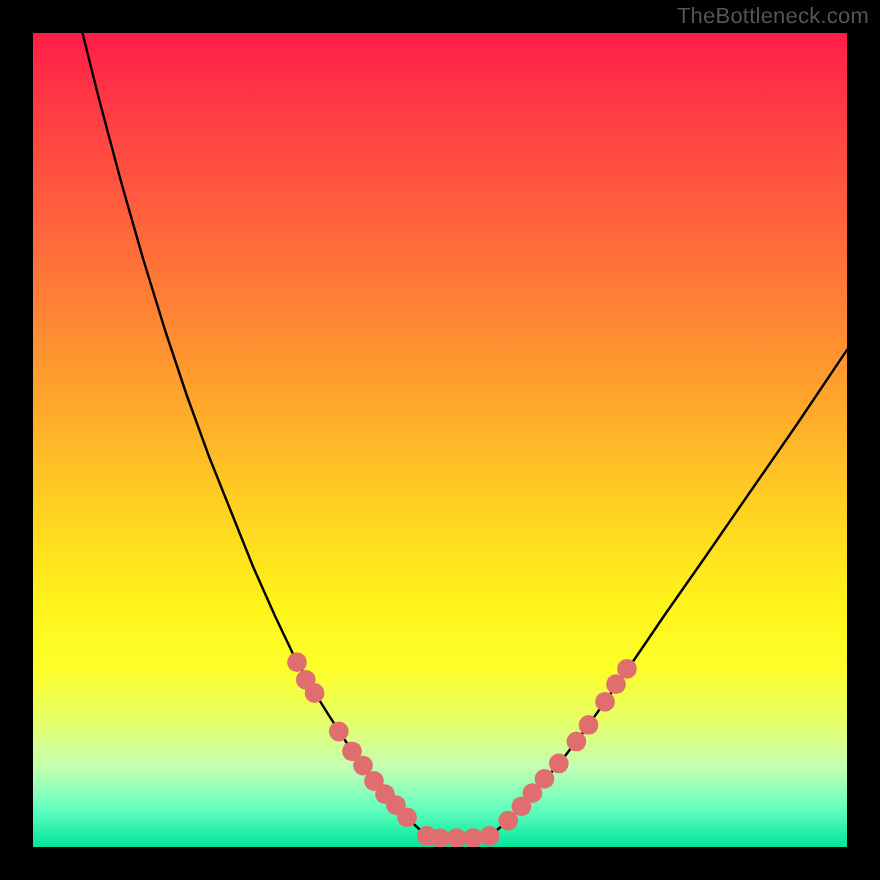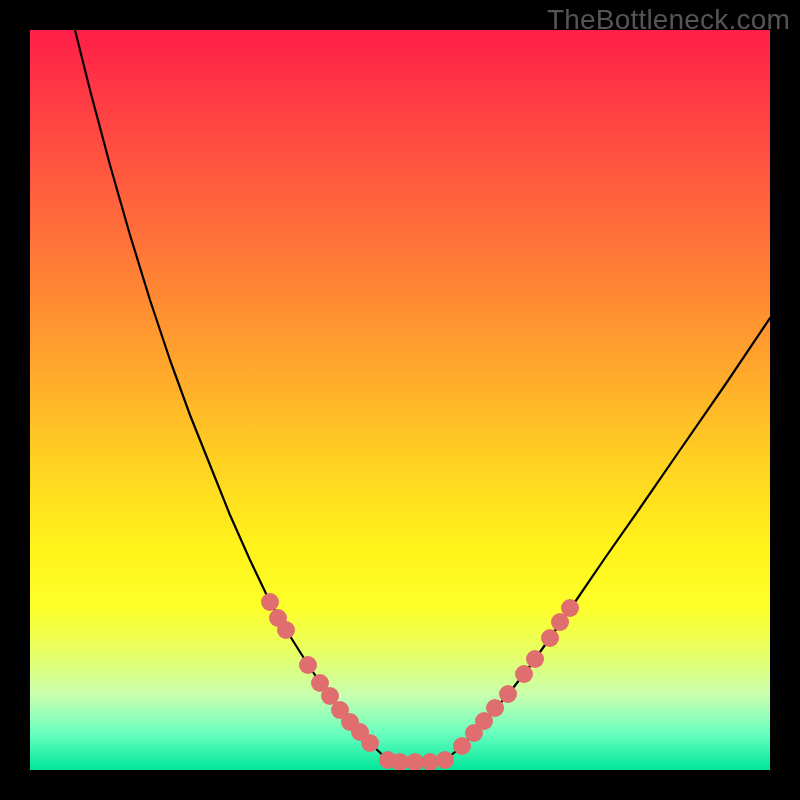--- a/index.html
+++ b/index.html
@@ -45,21 +45,21 @@
   }
   .svg-layer {
     position: absolute;
     inset: 0;
   }
   .watermark {
     position: absolute;
     top: 4px;
     right: 10px;
     color: #555;
-    font-size: 28px;
+    font-size: 20px;
     font-weight: 500;
     letter-spacing: 0.2px;
     user-select: none;
   }
 </style>
 </head>
 <body>
 
 <div class="frame">
   <div class="watermark">TheBottleneck.com</div>

